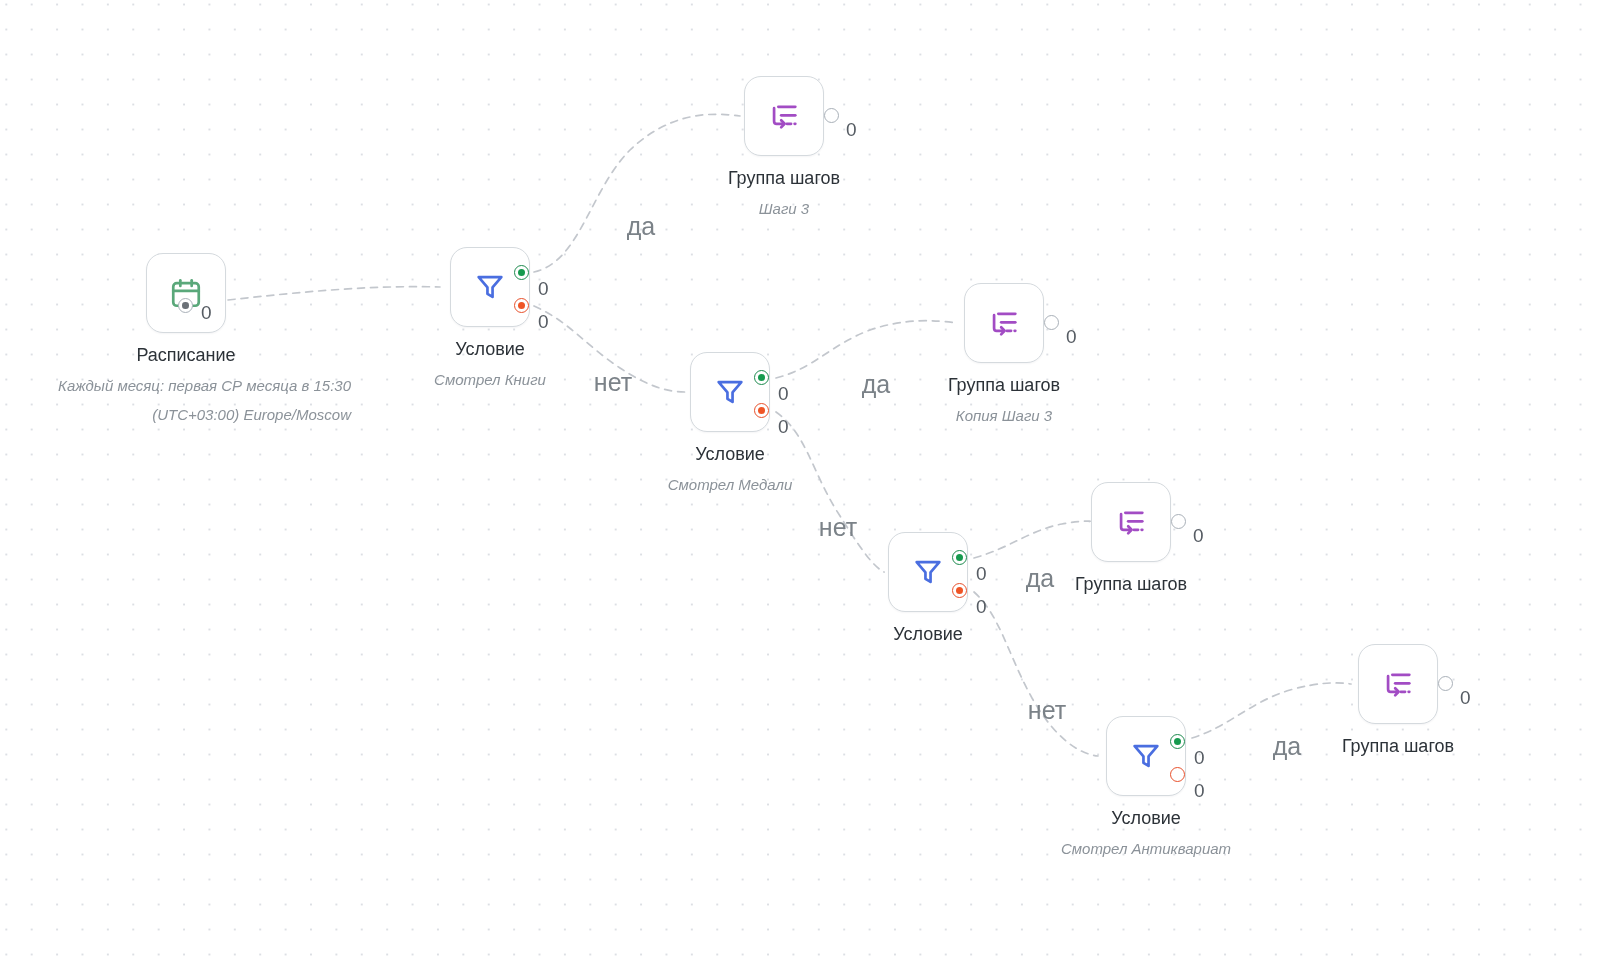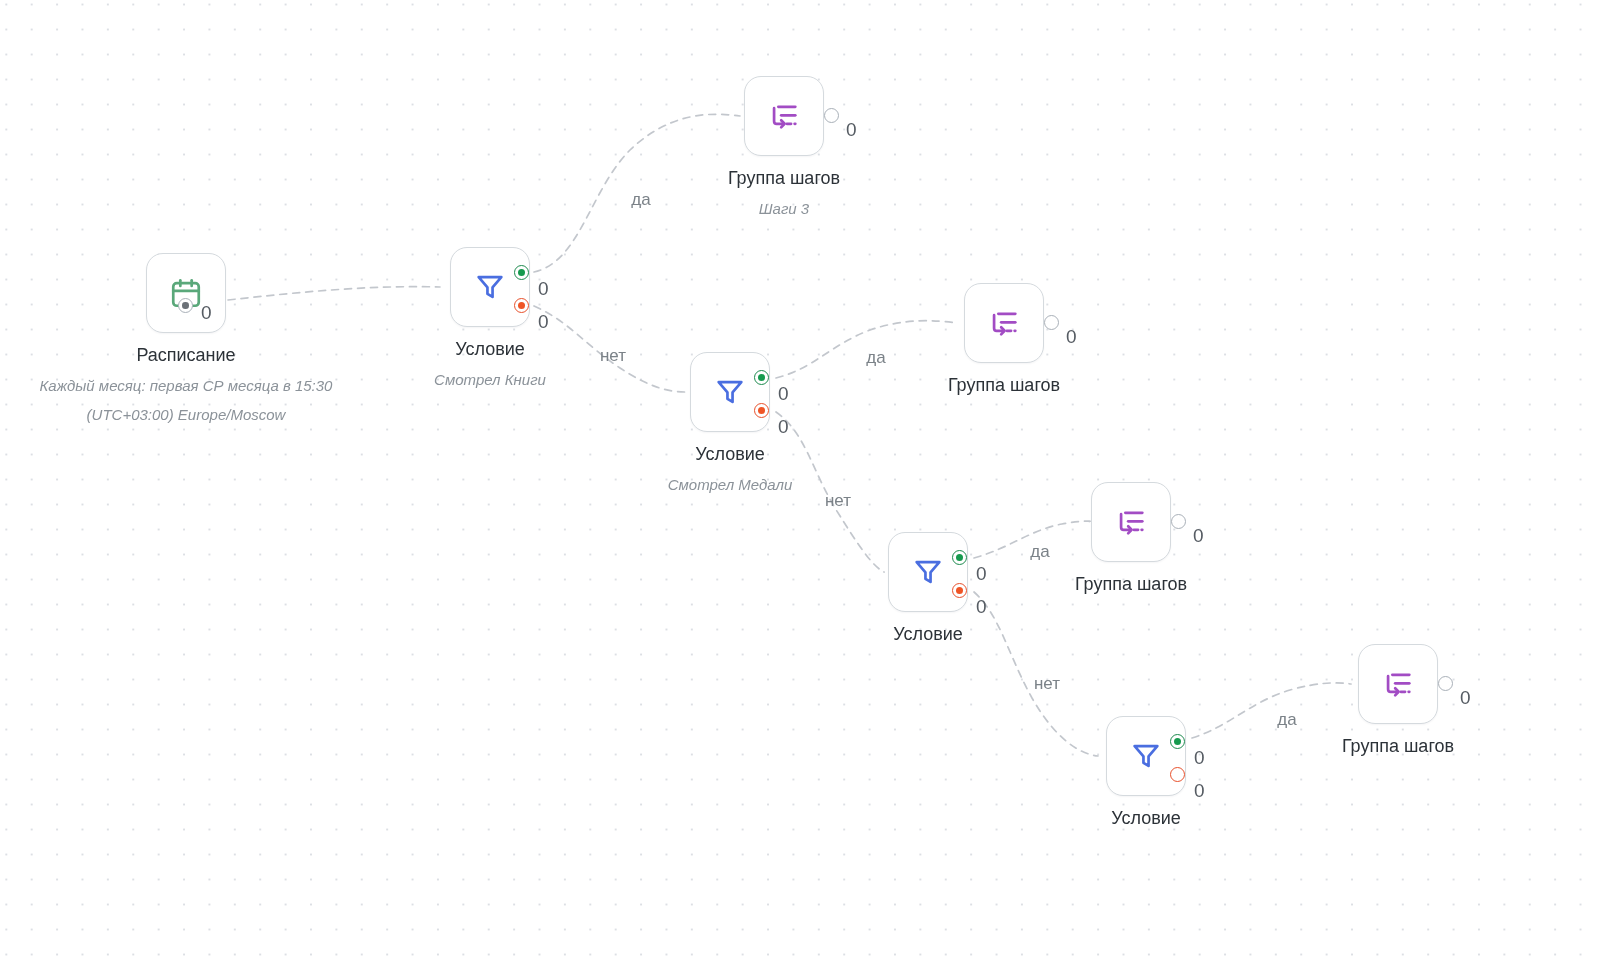--- a/index.html
+++ b/index.html
@@ -141,25 +141,26 @@
     position: absolute;
     font-size: 19px;
     line-height: 19px;
     color: #565c63;
     white-space: nowrap;
   }
 
   
   .edge-label {
     position: absolute;
-    font-size: 17px;
+    font-size: 25px;
     line-height: 19px;
     color: #7b8288;
     white-space: nowrap;
     transform: translate(-50%, -50%);
+    margin-top: 27px;
   }
 </style>
 </head>
 <body>
 
 <div id="canvas">
 
   <svg id="edges" viewBox="0 0 1600 960" width="1600" height="960" xmlns="http://www.w3.org/2000/svg">
     <path class="edge-path" d="M 228 300 C 300 292, 370 285, 440 287"></path>
     <path class="edge-path" d="M 534 272 C 580 262, 590 190, 630 150 C 670 112, 710 112, 740 116"></path>
@@ -179,21 +180,21 @@
           <line x1="3" y1="10.5" x2="21" y2="10.5"></line>
           <line x1="8" y1="3" x2="8" y2="7"></line>
           <line x1="16" y1="3" x2="16" y2="7"></line>
         </svg>
       </span>
     </div>
     <span class="port port-gray filled" style="left:-8px; top:5px;"></span>
     <span class="port-count" style="left:15px; top:10px;">0</span>
     <div class="node-labels">
       <div class="node-title">Расписание</div>
-      <div class="node-sub multiline" style="max-width:330px; margin:1px auto 0;">Каждый месяц: первая СР месяца в 15:30 (UTC+03:00) Europe/Moscow</div>
+      <div class="node-sub multiline" style="max-width:330px; margin:1px auto 0;text-align:right;">Каждый месяц: первая СР месяца в 15:30 (UTC+03:00) Europe/Moscow</div>
     </div>
   </div>
 
   <div class="node" style="left:490px; top:287px;">
     <div class="node-box">
       <span>
         <svg width="34" height="34" viewBox="0 0 24 24" fill="none" stroke="#4a6ee0" stroke-width="1.9" stroke-linecap="round" stroke-linejoin="round">
           <path d="M4 5h16l-6.2 7.2V19l-3.6-2.2v-4.6L4 5z"></path>
         </svg>
       </span>
@@ -255,20 +256,21 @@
           <line x1="14" y1="17.5" x2="20" y2="17.5" stroke-dasharray="3 2.5"></line>
           <path d="M5 6.5v9.2a1.8 1.8 0 0 0 1.8 1.8H12"></path>
           <path d="M10 15l2.4 2.5L10 20"></path>
         </svg>
       </span>
     </div>
     <span class="port port-gray" style="left:40px; top:-8px;"></span>
     <span class="port-count" style="left:62px; top:4px;">0</span>
     <div class="node-labels">
       <div class="node-title">Группа шагов</div>
+      <div class="node-sub">Копия Шаги 3</div>
     </div>
   </div>
 
   <div class="node" style="left:928px; top:572px;">
     <div class="node-box">
       <span>
         <svg width="34" height="34" viewBox="0 0 24 24" fill="none" stroke="#4a6ee0" stroke-width="1.9" stroke-linecap="round" stroke-linejoin="round">
           <path d="M4 5h16l-6.2 7.2V19l-3.6-2.2v-4.6L4 5z"></path>
         </svg>
       </span>
@@ -308,20 +310,21 @@
           <path d="M4 5h16l-6.2 7.2V19l-3.6-2.2v-4.6L4 5z"></path>
         </svg>
       </span>
     </div>
     <span class="port port-green" style="left:24px; top:-22px;"></span>
     <span class="port-count" style="left:48px; top:-8px;">0</span>
     <span class="port port-red" style="left:24px; top:11px;"></span>
     <span class="port-count" style="left:48px; top:25px;">0</span>
     <div class="node-labels">
       <div class="node-title">Условие</div>
+      <div class="node-sub">Смотрел Антиквариат</div>
     </div>
   </div>
 
   <div class="node" style="left:1398px; top:684px;">
     <div class="node-box">
       <span>
         <svg width="34" height="34" viewBox="0 0 24 24" fill="none" stroke="#a24cc4" stroke-width="1.9" stroke-linecap="round" stroke-linejoin="round">
           <line x1="8" y1="5.5" x2="20" y2="5.5"></line>
           <line x1="10" y1="11.5" x2="20" y2="11.5"></line>
           <line x1="14" y1="17.5" x2="20" y2="17.5" stroke-dasharray="3 2.5"></line>

